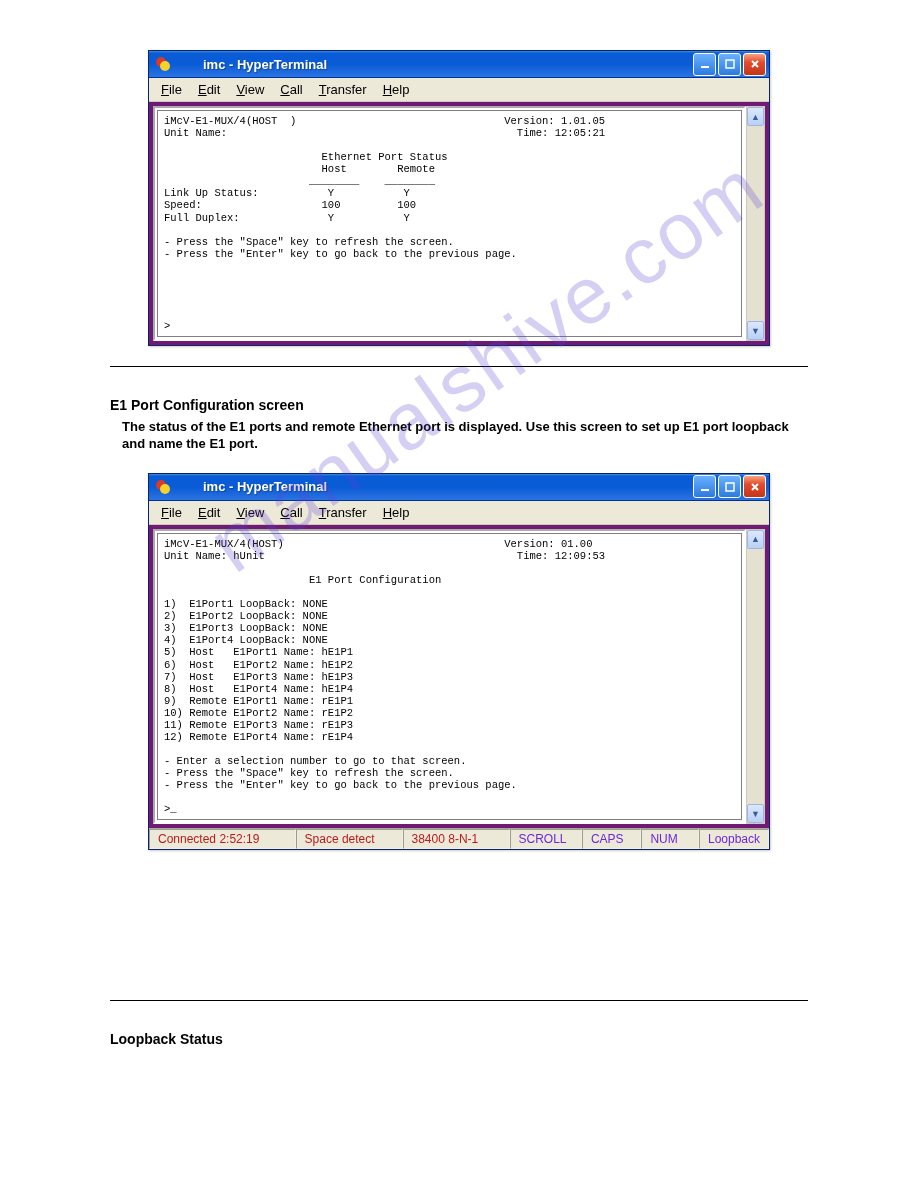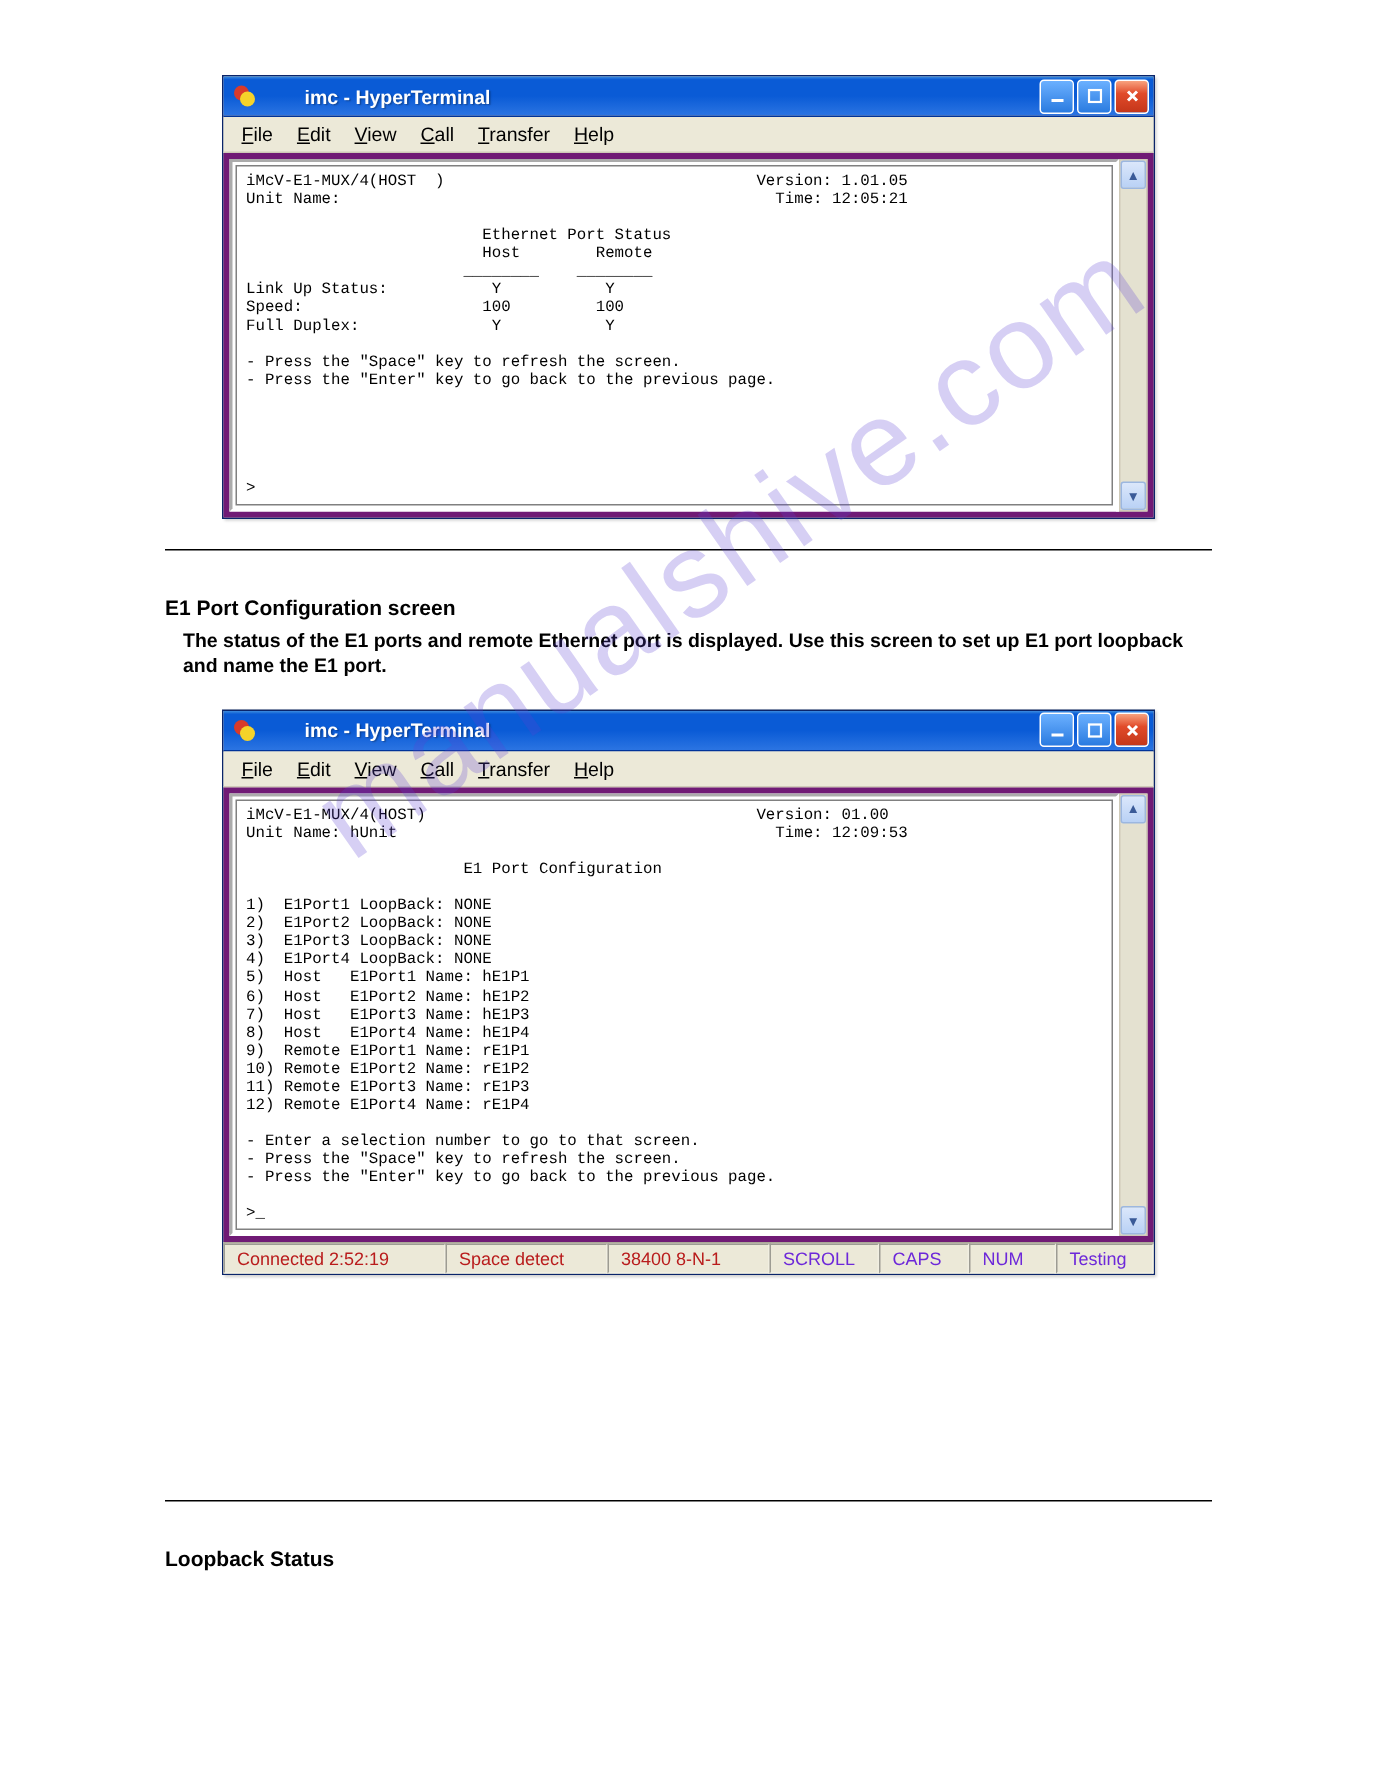--- a/index.html
+++ b/index.html
@@ -310,21 +310,21 @@
         <div class="sb-btn">▼</div>
       </div>
     </div>
     <div class="statusbar">
       <div class="status-cell" style="width:130px">Connected 2:52:19</div>
       <div class="status-cell" style="width:90px">Space detect</div>
       <div class="status-cell" style="width:90px">38400 8-N-1</div>
       <div class="status-cell gray" style="width:55px">SCROLL</div>
       <div class="status-cell gray" style="width:42px">CAPS</div>
       <div class="status-cell gray" style="width:40px">NUM</div>
-      <div class="status-cell gray" style="flex:1">Testing</div>
+      <div class="status-cell gray" style="flex:1">Loopback</div>
     </div>
   </div>
 
   <hr class="hr2">
 
   <div class="section-title">Loopback Status</div>
 
 </div>
 
 </body></html>

